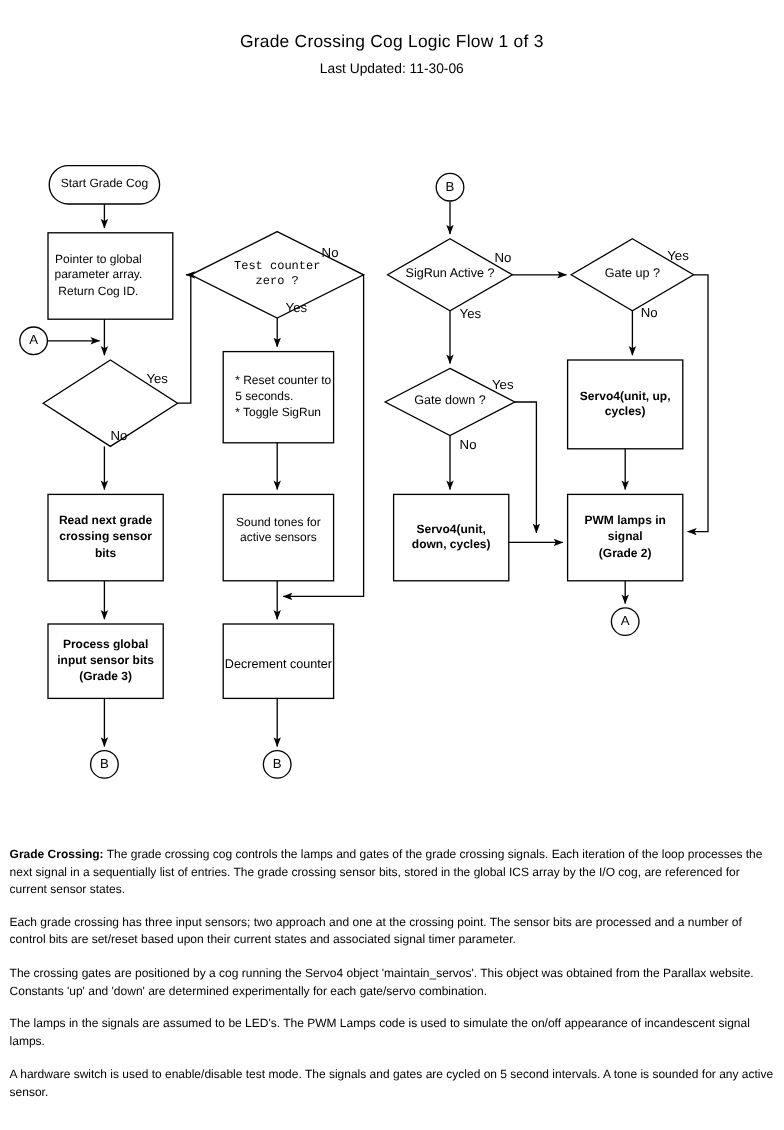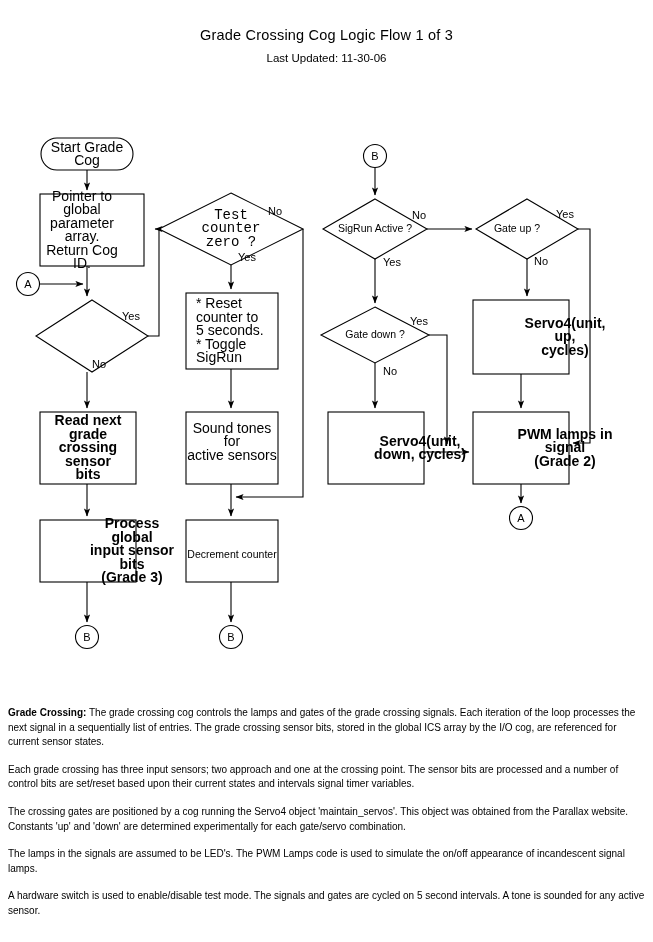--- a/index.html
+++ b/index.html
@@ -50,26 +50,26 @@
     left: 0;
   }
 
   
   .node-label {
     position: absolute;
     display: flex;
     align-items: center;
     justify-content: center;
     text-align: center;
-    font-size: 14px;
+    font-size: 10px;
     line-height: 13.5px;
     pointer-events: none;
     white-space: pre-line;
   }
-  .node-label.bold { font-weight: bold; padding-left: 44px; }
+  .node-label.bold { font-weight: bold; }
   .node-label.small { font-size: 10.5px; }
   .connector-label {
     position: absolute;
     display: flex;
     align-items: center;
     justify-content: center;
     font-size: 11px;
     line-height: 12px;
   }
   .edge-label {
@@ -230,21 +230,21 @@
   <div class="node-label small" style="left:184px; top:520px; width:96px; height:70px;">Decrement counter</div>
 
   <div class="connector-label" style="left:219px; top:625px; width:24px; height:24px;">B</div>
 
   <div class="connector-label" style="left:363px; top:144px; width:24px; height:24px;">B</div>
 
   <div class="node-label small" style="left:327px; top:221px; width:96px;  height:16px;">SigRun Active ?</div>
 
   <div class="node-label small" style="left:327px; top:327px; width:96px;  height:16px;">Gate down ?</div>
 
-  <div class="node-label small" style="left:473px; top:221px; width:88px;  height:16px;">Gate up ?</div>
+  <div class="node-label small" style="left:483px; top:221px; width:88px;  height:16px;">Gate up ?</div>
 
   <div class="node-label bold" style="left:473px; top:300px; width:96px;  height:74px;">Servo4(unit, up,
 cycles)</div>
 
   <div class="node-label bold" style="left:328px; top:412px; width:96px;  height:72px;">Servo4(unit,
 down, cycles)</div>
 
   <div class="node-label bold" style="left:473px; top:412px; width:96px;  height:72px;">PWM lamps in
 signal
 (Grade 2)</div>
@@ -261,21 +261,21 @@
   <div class="edge-label" style="left:383px; top:365px;">No</div>
   <div class="edge-label" style="left:556px; top:208px;">Yes</div>
   <div class="edge-label" style="left:534px; top:255px;">No</div>
 </div>
 
 <div id="notes">
   <p>
     <span class="lead">Grade Crossing:</span><span> The grade crossing cog controls the lamps and gates of the grade crossing signals. Each iteration of the loop processes the next signal in a sequentially list of entries.  The grade crossing sensor bits, stored in the global ICS array by the I/O cog, are referenced for current sensor states.</span>
   </p>
   <p>
-    <span class="lead"></span><span>Each grade crossing has three input sensors; two approach and one at the crossing point. The sensor bits are  processed and a number of control bits are set/reset based upon their current states and intervals signal timer variables.</span>
+    <span class="lead"></span><span>Each grade crossing has three input sensors; two approach and one at the crossing point. The sensor bits are  processed and a number of control bits are set/reset based upon their current states and associated signal timer parameter.</span>
   </p>
   <p>
     <span class="lead"></span><span>The crossing gates are positioned by a cog running the Servo4 object 'maintain_servos'. This object was obtained from the Parallax website. Constants 'up' and 'down' are determined experimentally for each gate/servo combination.</span>
   </p>
   <p>
     <span class="lead"></span><span>The lamps in the signals are assumed to be LED's. The PWM Lamps code is used to simulate the on/off appearance of incandescent signal lamps.</span>
   </p>
   <p>
     <span class="lead"></span><span>A hardware switch is used to enable/disable test mode. The signals and gates are cycled on 5 second intervals. A tone is sounded for any active sensor.</span>
   </p>

